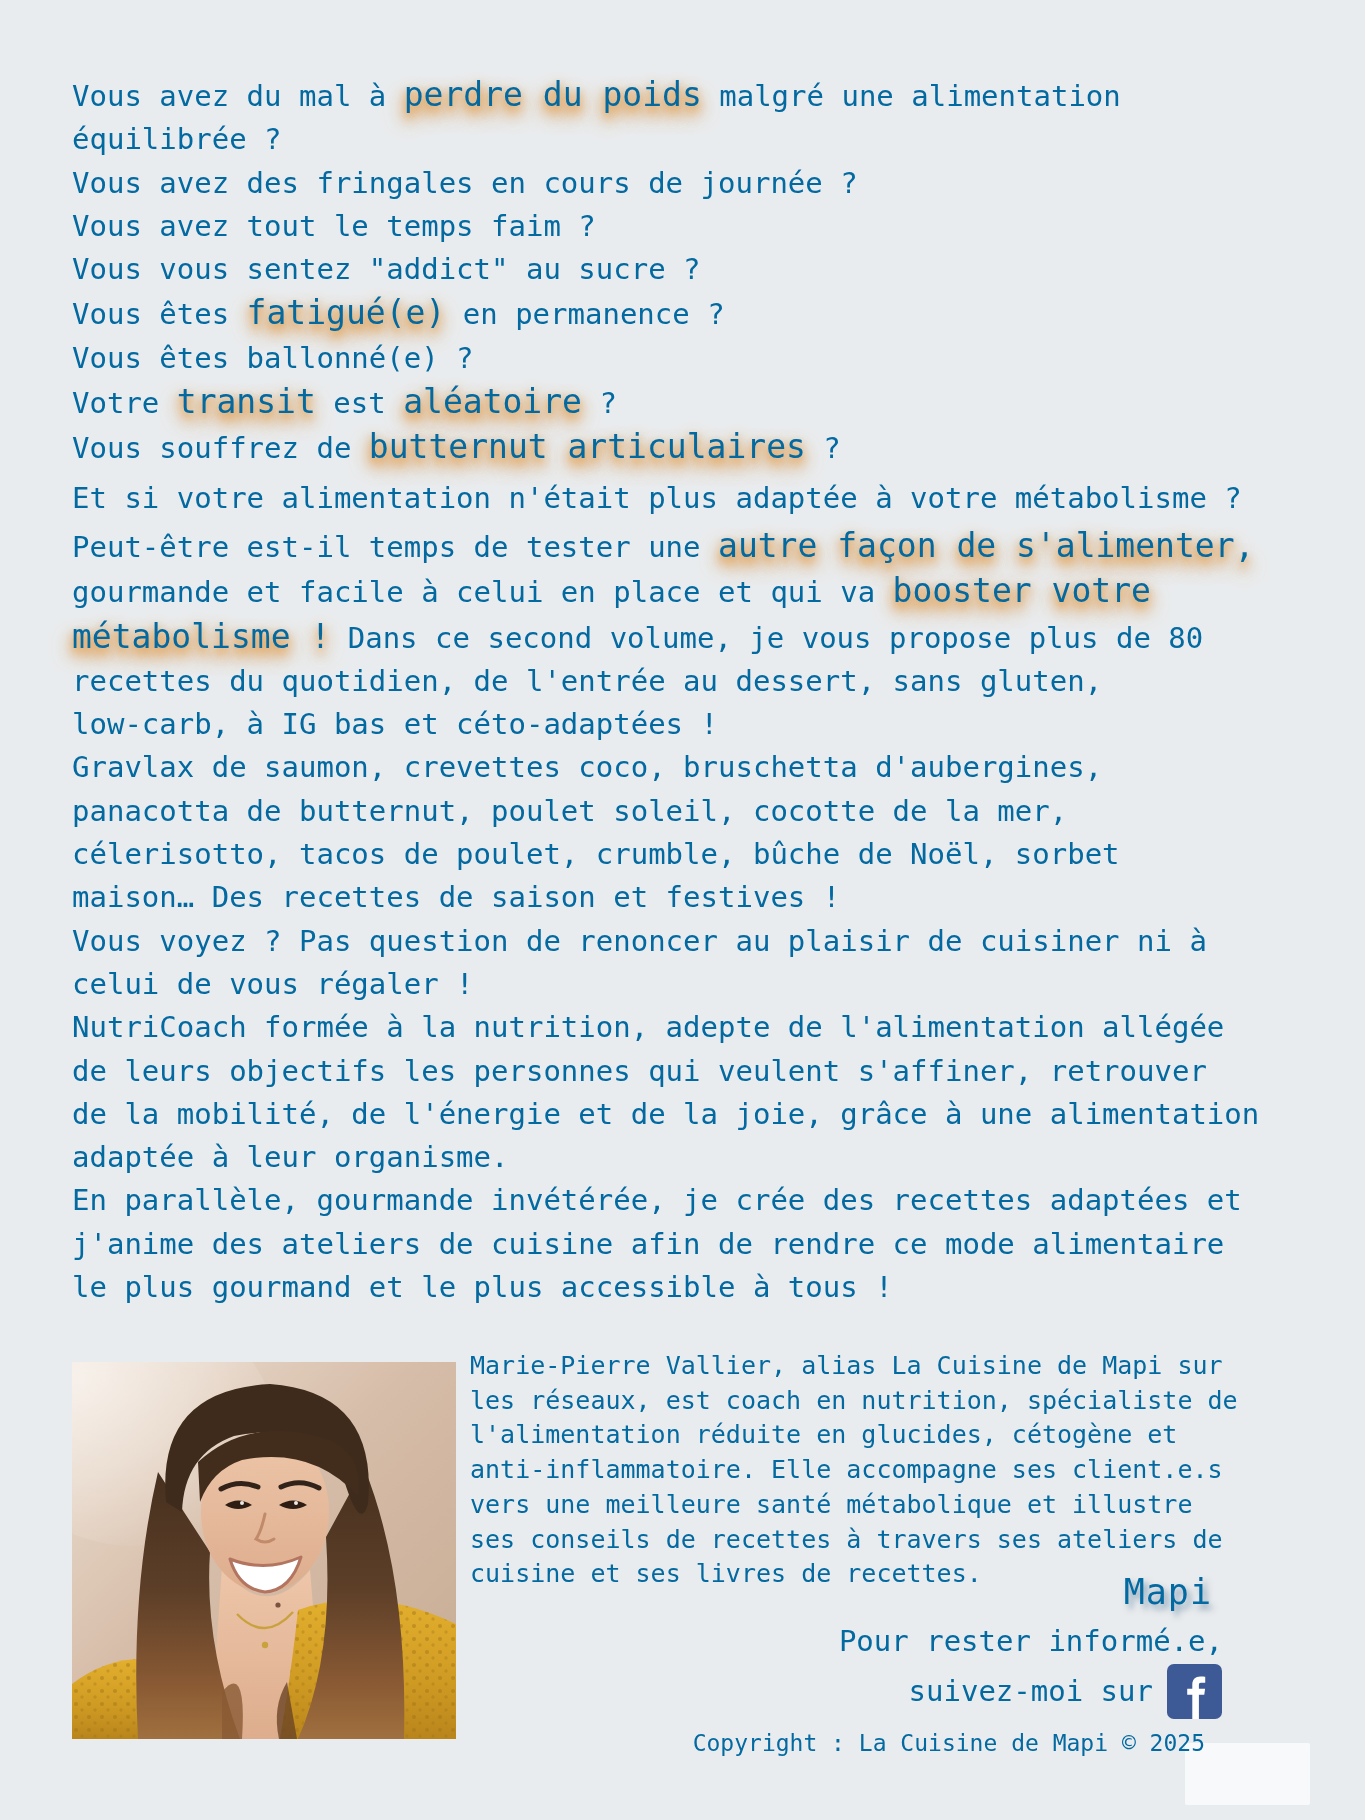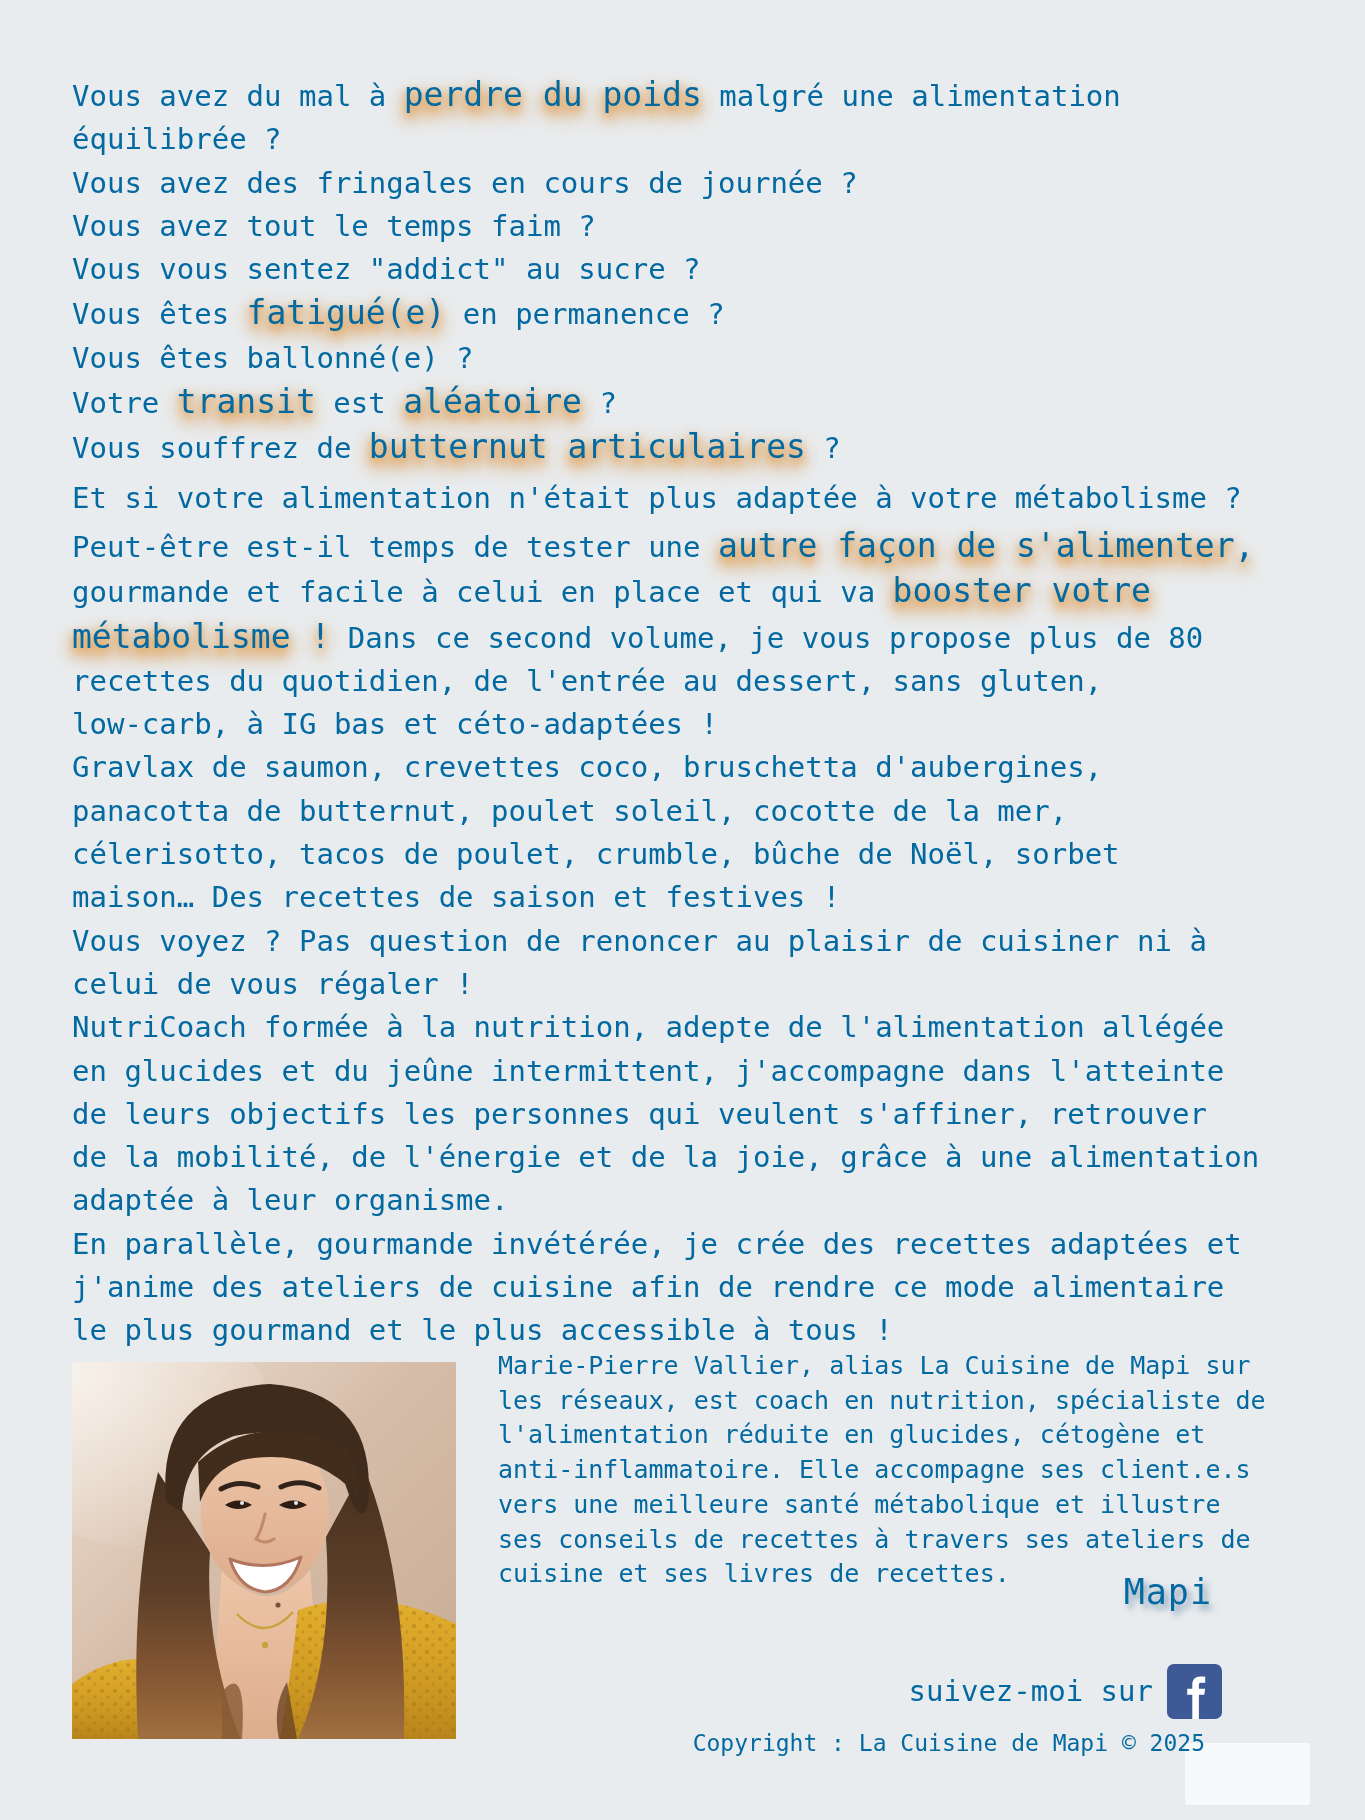--- a/index.html
+++ b/index.html
@@ -18,21 +18,21 @@
       4px 9px 18px rgba(224,160,88,.7),
       -4px 9px 18px rgba(224,160,88,.7);
   }
   .para-hook{margin-top:6px;}
   .para-pitch{margin-top:4px;}
   .photo{
     position:absolute;left:72px;top:1362px;width:384px;height:377px;
     overflow:hidden;background:#d2b9a6;
   }
   .photo svg{display:block;}
-  .bio{position:absolute;left:498px;top:1349px;font-size:25px;line-height:34.7px;}
+  .bio{position:absolute;left:470px;top:1349px;font-size:25px;line-height:34.7px;}
   .signature{
     position:absolute;right:153px;top:1572px;font-size:35px;letter-spacing:1px;
     text-shadow:4px 5px 6px rgba(116,146,172,.85);
   }
   .follow1{position:absolute;right:142px;top:1624px;font-size:29px;white-space:pre;}
   .follow2{
     position:absolute;right:142px;top:1662px;height:58px;
     display:flex;align-items:center;gap:13px;font-size:29px;white-space:pre;
   }
   .fb{width:57px;height:55px;display:block;cursor:pointer;}
@@ -68,21 +68,20 @@
         <div class="line"><span class="hl">métabolisme !</span><span> Dans ce second volume, je vous propose plus de 80</span></div>
         <div class="line"><span>recettes du quotidien, de l'entrée au dessert, sans gluten,</span></div>
         <div class="line"><span>low-carb, à IG bas et céto-adaptées !</span></div>
         <div class="line"><span>Gravlax de saumon, crevettes coco, bruschetta d'aubergines,</span></div>
         <div class="line"><span>panacotta de butternut, poulet soleil, cocotte de la mer,</span></div>
         <div class="line"><span>célerisotto, tacos de poulet, crumble, bûche de Noël, sorbet</span></div>
         <div class="line"><span>maison… Des recettes de saison et festives !</span></div>
         <div class="line"><span>Vous voyez ? Pas question de renoncer au plaisir de cuisiner ni à</span></div>
         <div class="line"><span>celui de vous régaler !</span></div>
         <div class="line"><span>NutriCoach formée à la nutrition, adepte de l'alimentation allégée</span></div>
-        <div class="line"><span>en glucides et du jeûne intermittent, j'accompagne dans l'atteinte</span></div>
         <div class="line"><span>de leurs objectifs les personnes qui veulent s'affiner, retrouver</span></div>
         <div class="line"><span>de la mobilité, de l'énergie et de la joie, grâce à une alimentation</span></div>
         <div class="line"><span>adaptée à leur organisme.</span></div>
         <div class="line"><span>En parallèle, gourmande invétérée, je crée des recettes adaptées et</span></div>
         <div class="line"><span>j'anime des ateliers de cuisine afin de rendre ce mode alimentaire</span></div>
         <div class="line"><span>le plus gourmand et le plus accessible à tous !</span></div>
       </div>
   </div>
 
   <div class="photo">
@@ -161,20 +160,21 @@
       <div class="line"><span>les réseaux, est coach en nutrition, spécialiste de</span></div>
       <div class="line"><span>l'alimentation réduite en glucides, cétogène et</span></div>
       <div class="line"><span>anti-inflammatoire. Elle accompagne ses client.e.s</span></div>
       <div class="line"><span>vers une meilleure santé métabolique et illustre</span></div>
       <div class="line"><span>ses conseils de recettes à travers ses ateliers de</span></div>
       <div class="line"><span>cuisine et ses livres de recettes.</span></div>
     </div>
 
   <div class="signature">Mapi</div>
 
+  <div class="follow1">Pour rester informé.e,</div>
 
   <div class="follow2">
     <span>suivez-moi sur</span>
     <svg class="fb" viewBox="0 0 40 40" xmlns="http://www.w3.org/2000/svg">
       <rect x="0" y="0" width="40" height="40" rx="5" fill="#3d5a97"></rect>
       <path d="M27.8 13.6h-3.1c-1.1 0-1.5.6-1.5 1.7v2.7h4.5l-.6 4.4h-3.9V40h-4.8V22.4h-3.7v-4.4h3.7v-3.1c0-3.8 2.3-5.9 5.8-5.9 1.7 0 3.1.1 3.6.2v4.4z" fill="#ffffff"></path>
     </svg>
   </div>
 
   <div class="patch"></div>

